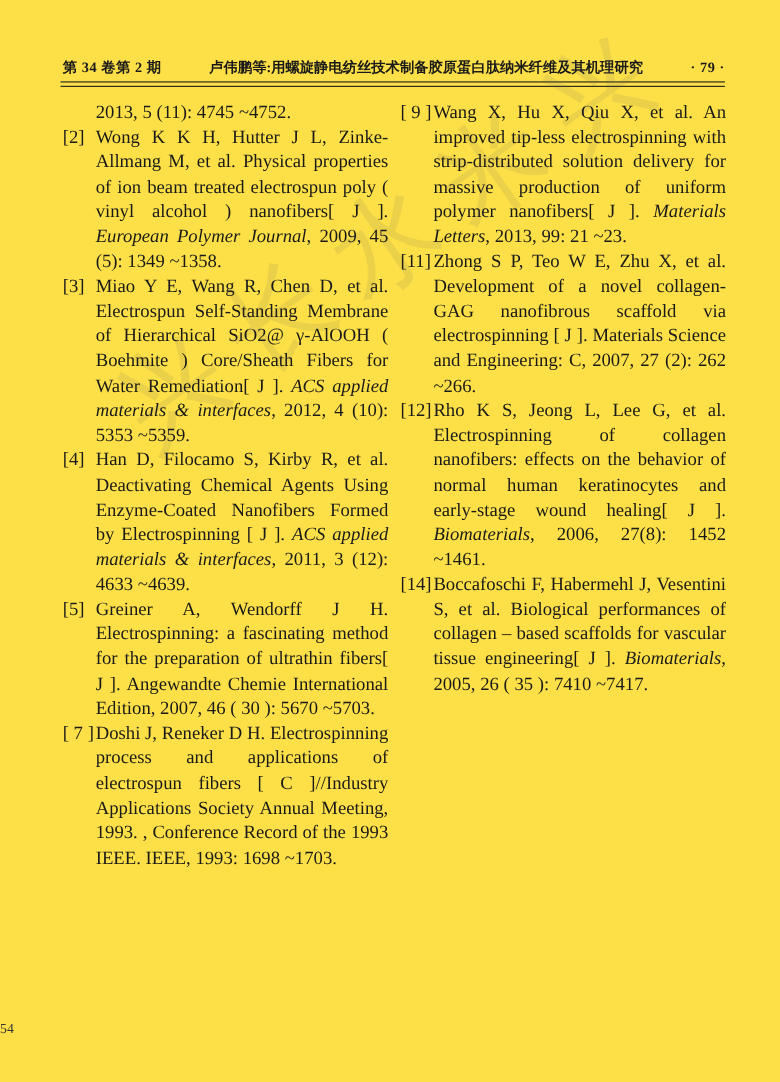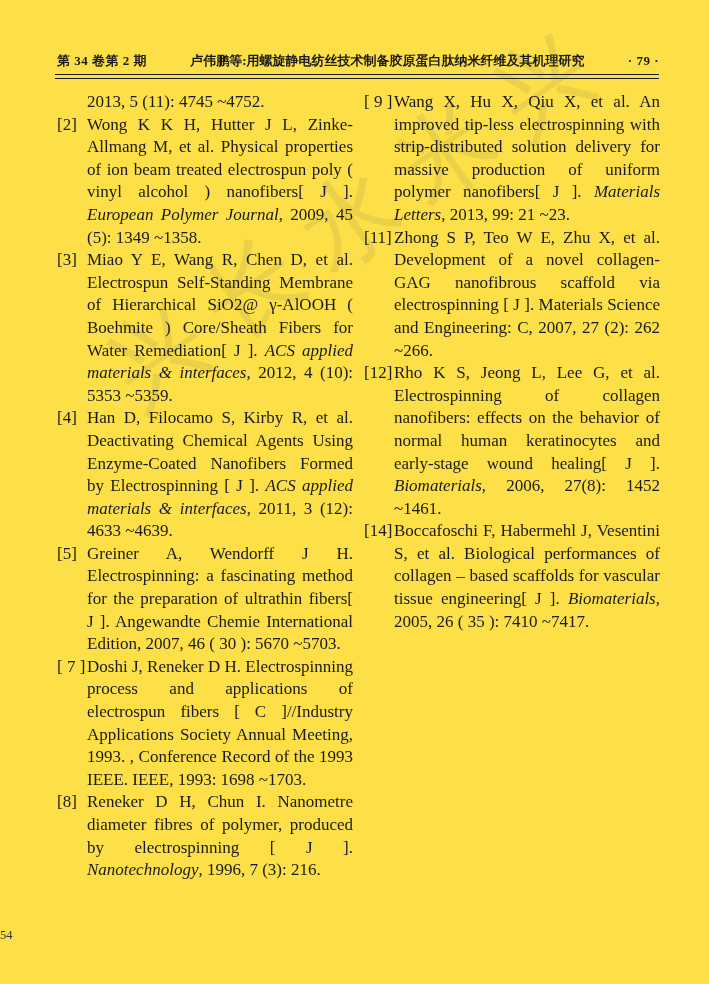--- a/index.html
+++ b/index.html
@@ -70,21 +70,20 @@
   <div class="watermark">兴长水米兴</div>
 
   <div class="columns">
     <div class="col" id="col-left">
         <div class="ref"><span class="ref-label"></span><span class="ref-text"><span>2013, 5 (11): 4745 ~4752.</span></span></div>
         <div class="ref"><span class="ref-label">[2]</span><span class="ref-text"><span>Wong K K H, Hutter J L, Zinke-Allmang M, et al. Physical properties of ion beam treated electrospun poly ( vinyl alcohol ) nanofibers[ J ]. </span><i>European Polymer Journal</i><span>, 2009, 45 (5): 1349 ~1358.</span></span></div>
         <div class="ref"><span class="ref-label">[3]</span><span class="ref-text"><span>Miao Y E, Wang R, Chen D, et al. Electrospun Self-Standing Membrane of Hierarchical SiO2@ γ-AlOOH ( Boehmite ) Core/Sheath Fibers for Water Remediation[ J ]. </span><i>ACS applied materials &amp; interfaces</i><span>, 2012, 4 (10): 5353 ~5359.</span></span></div>
         <div class="ref"><span class="ref-label">[4]</span><span class="ref-text"><span>Han D, Filocamo S, Kirby R, et al. Deactivating Chemical Agents Using Enzyme-Coated Nanofibers Formed by Electrospinning [ J ]. </span><i>ACS applied materials &amp; interfaces</i><span>, 2011, 3 (12): 4633 ~4639.</span></span></div>
         <div class="ref"><span class="ref-label">[5]</span><span class="ref-text"><span>Greiner A, Wendorff J H. Electrospinning: a fascinating method for the preparation of ultrathin fibers[ J ]. Angewandte Chemie International Edition, 2007, 46 ( 30 ): 5670 ~5703.</span></span></div>
         <div class="ref"><span class="ref-label">[ 7 ]</span><span class="ref-text"><span>Doshi J, Reneker D H. Electrospinning process and applications of electrospun fibers [ C ]//Industry Applications Society Annual Meeting, 1993. , Conference Record of the 1993 IEEE. IEEE, 1993: 1698 ~1703.</span></span></div>
-        <div class="ref"><span class="ref-label">[8]</span><span class="ref-text"><span>Reneker D H, Chun I. Nanometre diameter fibres of polymer, produced by electrospinning [ J ]. </span><i>Nanotechnology</i><span>, 1996, 7 (3): 216.</span></span></div>
       </div>
     <div class="col" id="col-right">
         <div class="ref"><span class="ref-label">[ 9 ]</span><span class="ref-text"><span>Wang X, Hu X, Qiu X, et al. An improved tip-less electrospinning with strip-distributed solution delivery for massive production of uniform polymer nanofibers[ J ]. </span><i>Materials Letters</i><span>, 2013, 99: 21 ~23.</span></span></div>
         <div class="ref"><span class="ref-label">[11]</span><span class="ref-text"><span>Zhong S P, Teo W E, Zhu X, et al. Development of a novel collagen-GAG nanofibrous scaffold via electrospinning [ J ]. Materials Science and Engineering: C, 2007, 27 (2): 262 ~266.</span></span></div>
         <div class="ref"><span class="ref-label">[12]</span><span class="ref-text"><span>Rho K S, Jeong L, Lee G, et al. Electrospinning of collagen nanofibers: effects on the behavior of normal human keratinocytes and early-stage wound healing[ J ]. </span><i>Biomaterials</i><span>, 2006, 27(8): 1452 ~1461.</span></span></div>
         <div class="ref"><span class="ref-label">[14]</span><span class="ref-text"><span>Boccafoschi F, Habermehl J, Vesentini S, et al. Biological performances of collagen – based scaffolds for vascular tissue engineering[ J ]. </span><i>Biomaterials</i><span>, 2005, 26 ( 35 ): 7410 ~7417.</span></span></div>
       </div>
   </div>
 
   <div class="footer">

